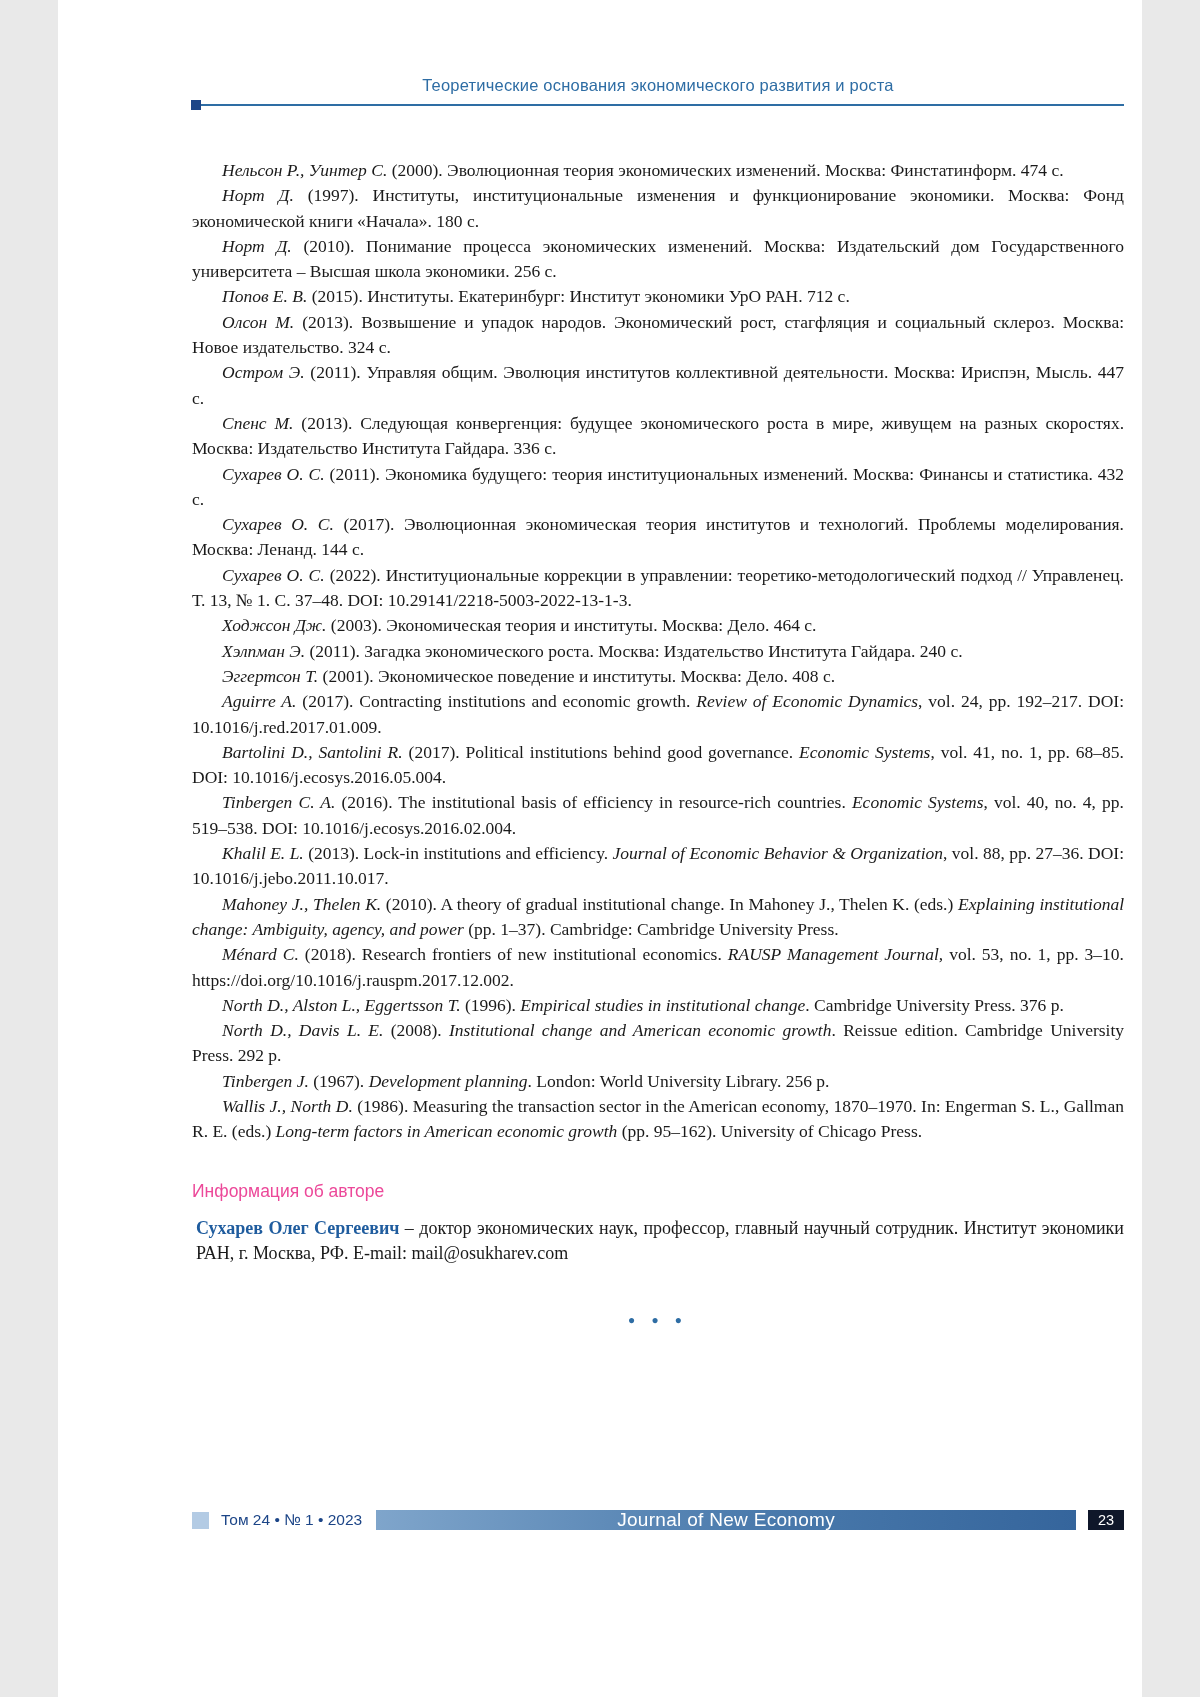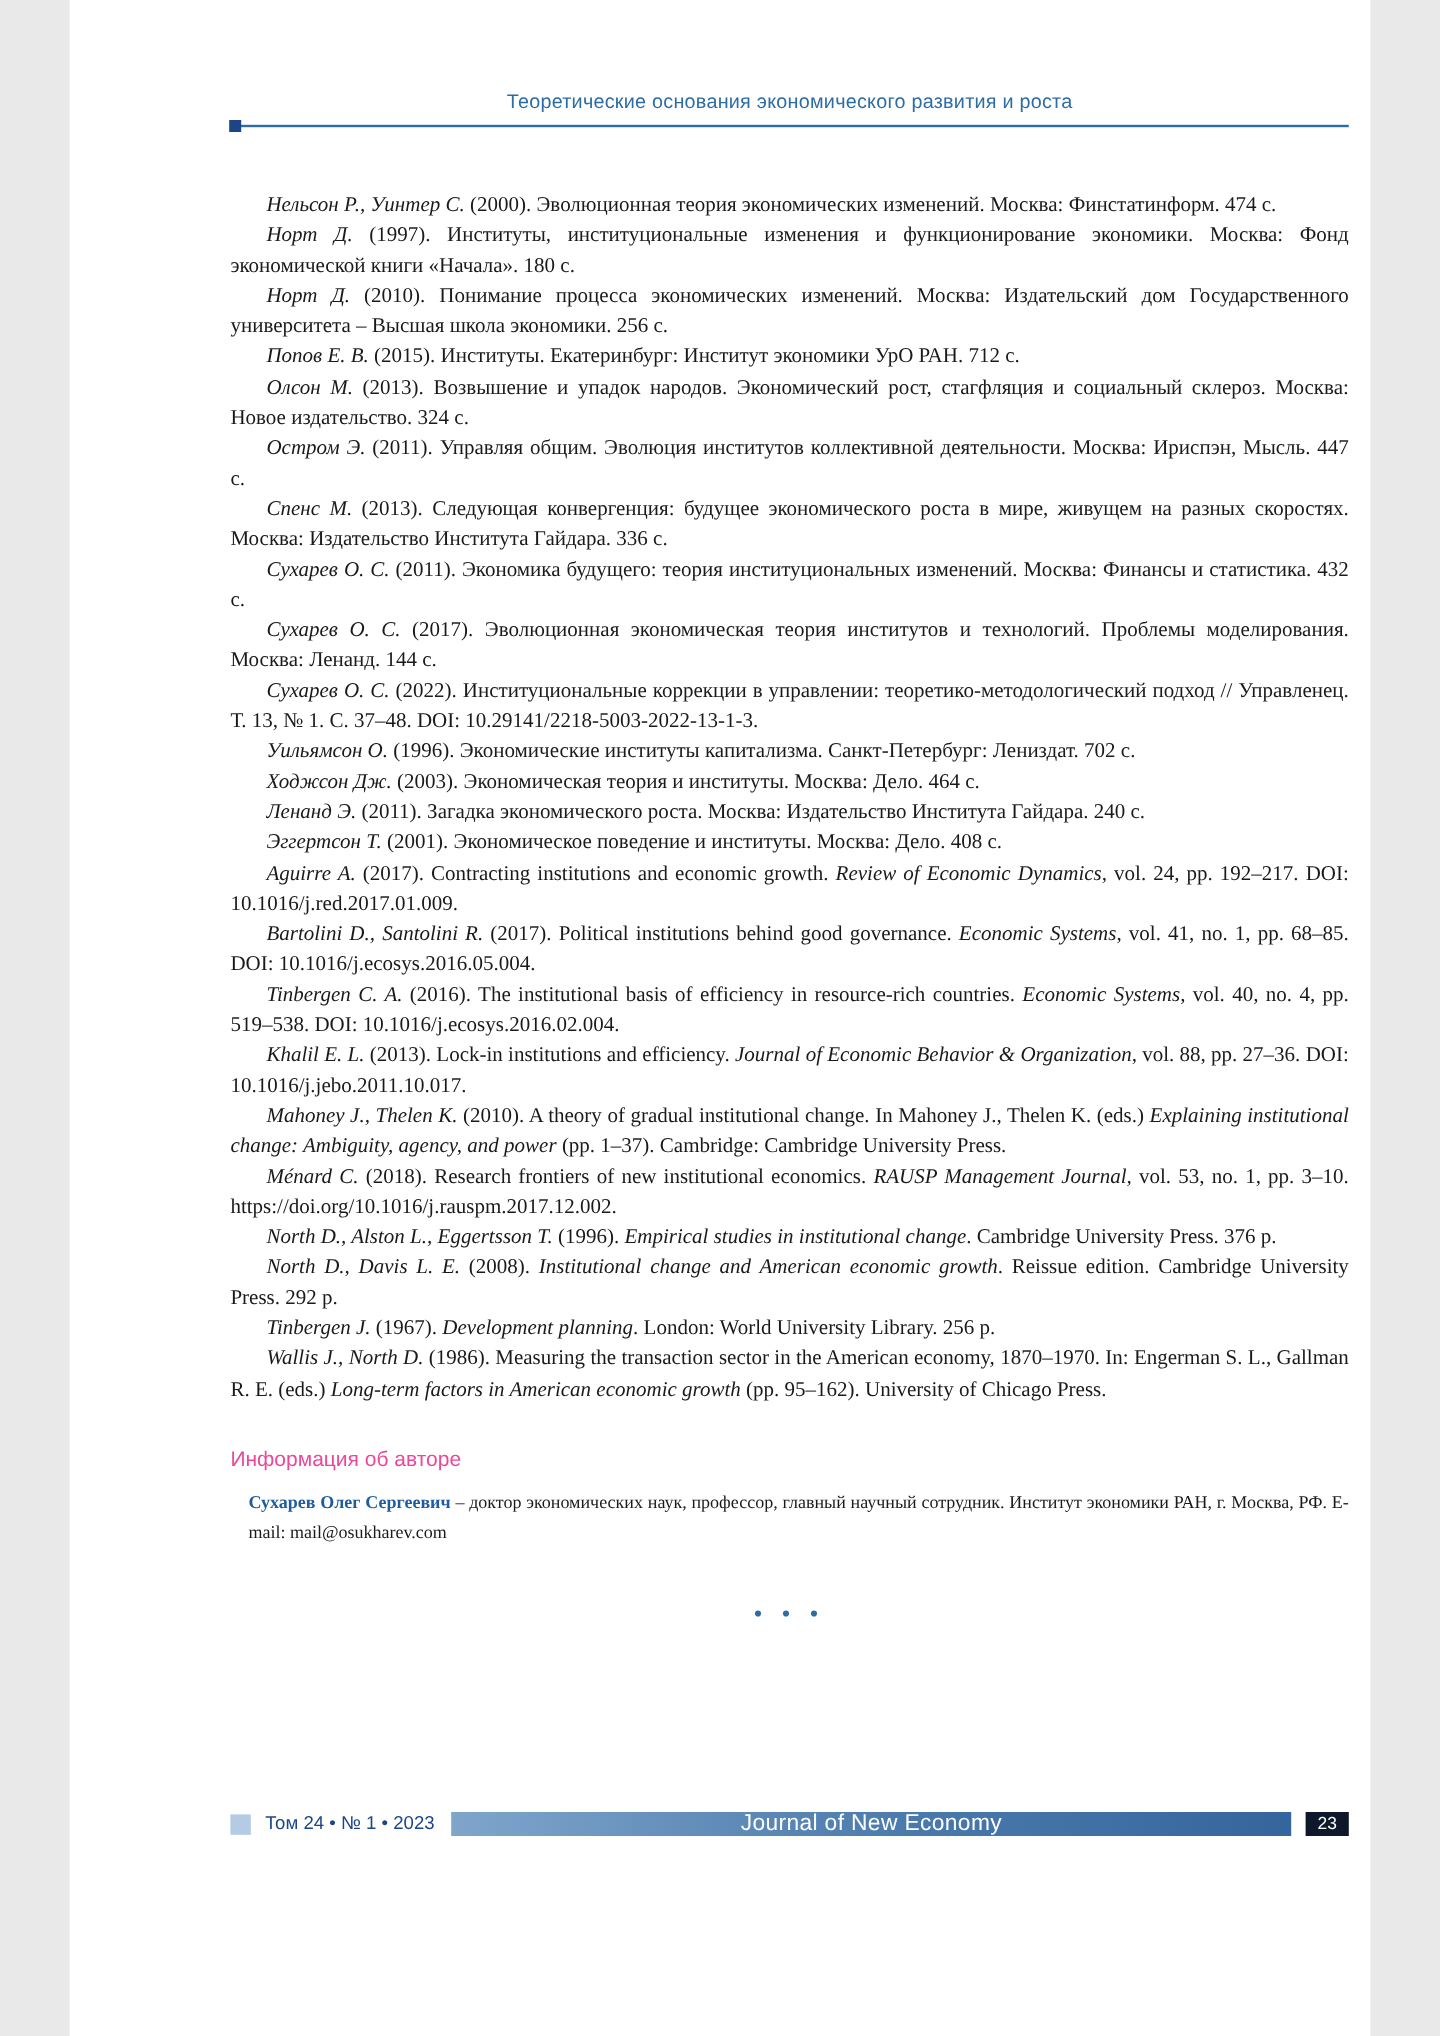--- a/index.html
+++ b/index.html
@@ -52,23 +52,23 @@
 
   
   .section-heading {
     margin-top: 36px;
     text-align: left;
     font-family: "Liberation Sans", sans-serif;
     font-size: 17.5px;
     color: #ec4899;
   }
   .author-par {
-    margin: 14px 0 0 15px;
+    margin: 14px 0 0 4px;
     text-align: justify;
-    font-size: 15px;
+    font-size: 18px;
     line-height: 25.3px;
   }
   .author-name {
     font-weight: bold;
     color: #1f5c9e;
   }
 
   .dots-separator {
     margin-top: 44px;
     text-align: center;
@@ -142,23 +142,22 @@
     <p class="ref"><em>Нельсон Р., Уинтер С.</em><span> (2000). Эволюционная теория экономических изменений. Москва: Финстатинформ. 474 с.</span></p>
         <p class="ref"><em>Норт Д.</em><span> (1997). Институты, институциональные изменения и функционирование экономики. Москва: Фонд экономической книги «Начала». 180 с.</span></p>
         <p class="ref"><em>Норт Д.</em><span> (2010). Понимание процесса экономических изменений. Москва: Издательский дом Государственного университета – Высшая школа экономики. 256 с.</span></p>
         <p class="ref"><em>Попов Е. В.</em><span> (2015). Институты. Екатеринбург: Институт экономики УрО РАН. 712 с.</span></p>
         <p class="ref"><em>Олсон М.</em><span> (2013). Возвышение и упадок народов. Экономический рост, стагфляция и социальный склероз. Москва: Новое издательство. 324 с.</span></p>
         <p class="ref"><em>Остром Э.</em><span> (2011). Управляя общим. Эволюция институтов коллективной деятельности. Москва: Ириспэн, Мысль. 447 с.</span></p>
         <p class="ref"><em>Спенс М.</em><span> (2013). Следующая конвергенция: будущее экономического роста в мире, живущем на разных скоростях. Москва: Издательство Института Гайдара. 336 с.</span></p>
         <p class="ref"><em>Сухарев О. С.</em><span> (2011). Экономика будущего: теория институциональных изменений. Москва: Финансы и статистика. 432 с.</span></p>
         <p class="ref"><em>Сухарев О. С.</em><span> (2017). Эволюционная экономическая теория институтов и технологий. Проблемы моделирования. Москва: Ленанд. 144 с.</span></p>
         <p class="ref"><em>Сухарев О. С.</em><span> (2022). Институциональные коррекции в управлении: теоретико-методологический подход // Управленец. Т. 13, № 1. С. 37–48. DOI: 10.29141/2218-5003-2022-13-1-3.</span></p>
-        <p class="ref"><em>Уильямсон О.</em><span> (1996). Экономические институты капитализма. Санкт-Петербург: Лениздат. 702 с.</span></p>
         <p class="ref"><em>Ходжсон Дж.</em><span> (2003). Экономическая теория и институты. Москва: Дело. 464 с.</span></p>
-        <p class="ref"><em>Ленанд Э.</em><span> (2011). Загадка экономического роста. Москва: Издательство Института Гайдара. 240 с.</span></p>
+        <p class="ref"><em>Хэлпман Э.</em><span> (2011). Загадка экономического роста. Москва: Издательство Института Гайдара. 240 с.</span></p>
         <p class="ref"><em>Эггертсон Т.</em><span> (2001). Экономическое поведение и институты. Москва: Дело. 408 с.</span></p>
         <p class="ref"><em>Aguirre A.</em><span> (2017). Contracting institutions and economic growth. </span><em>Review of Economic Dynamics</em><span>, vol. 24, pp. 192–217. DOI: 10.1016/j.red.2017.01.009.</span></p>
         <p class="ref"><em>Bartolini D., Santolini R.</em><span> (2017). Political institutions behind good governance. </span><em>Economic Systems</em><span>, vol. 41, no. 1, pp. 68–85. DOI: 10.1016/j.ecosys.2016.05.004.</span></p>
         <p class="ref"><em>Tinbergen C. A.</em><span> (2016). The institutional basis of efficiency in resource-rich countries. </span><em>Economic Systems</em><span>, vol. 40, no. 4, pp. 519–538. DOI: 10.1016/j.ecosys.2016.02.004.</span></p>
         <p class="ref"><em>Khalil E. L.</em><span> (2013). Lock-in institutions and efficiency. </span><em>Journal of Economic Behavior &amp; Organization</em><span>, vol. 88, pp. 27–36. DOI: 10.1016/j.jebo.2011.10.017.</span></p>
         <p class="ref"><em>Mahoney J., Thelen K.</em><span> (2010). A theory of gradual institutional change. In Mahoney J., Thelen K. (eds.) </span><em>Explaining institutional change: Ambiguity, agency, and power</em><span> (pp. 1–37). Cambridge: Cambridge University Press.</span></p>
         <p class="ref"><em>Ménard C.</em><span> (2018). Research frontiers of new institutional economics. </span><em>RAUSP Management Journal,</em><span> vol. 53, no. 1, pp. 3–10. https://doi.org/10.1016/j.rauspm.2017.12.002.</span></p>
         <p class="ref"><em>North D., Alston L., Eggertsson T.</em><span> (1996). </span><em>Empirical studies in institutional change</em><span>. Cambridge University Press. 376 p.</span></p>
         <p class="ref"><em>North D., Davis L. E.</em><span> (2008). </span><em>Institutional change and American economic growth</em><span>. Reissue edition. Cambridge University Press. 292 p.</span></p>
         <p class="ref"><em>Tinbergen J.</em><span> (1967). </span><em>Development planning</em><span>. London: World University Library. 256 p.</span></p>

